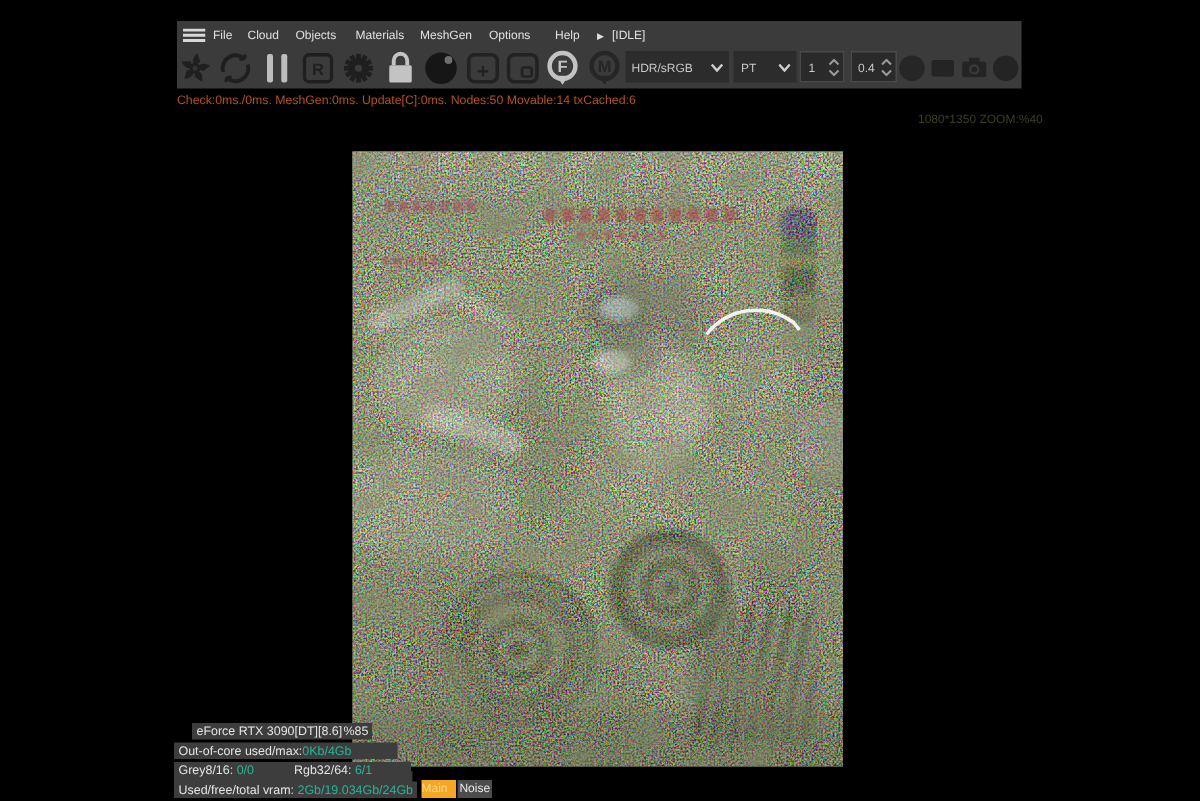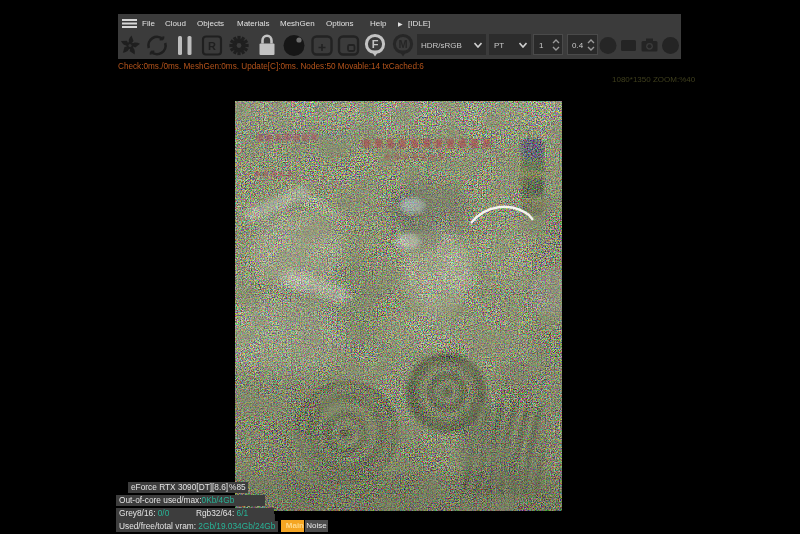--- a/index.html
+++ b/index.html
@@ -25,21 +25,21 @@
   #zline { left:596px; top:75px; color:#3f3f1d; font-size:8px; white-space:nowrap;margin-left:16px; }
   
   #render { left:235px; top:101px; width:327px; height:410px; overflow:hidden;
     background:#8d9574; }
   #render .b { position:absolute; border-radius:50%; }
   
   .srow { position:absolute; background:#3d3d3d; color:#e4e4e4; font-size:8.3px;
     line-height:11px; padding-left:3px; white-space:nowrap; }
   .tl { color:#27b598; }
   #btnMain { left:281px; top:520px; width:23px; height:12px; background:#f5a623;
-    color:#ffd98a; font-size:8px; text-align:right; line-height:12px;font-weight:bold; }
+    color:#ffd98a; font-size:8px; text-align:left; line-height:12px; }
   #btnNoise { left:305px; top:520px; width:23px; height:12px; background:#4c4c4c;
     color:#e8e8e8; font-size:8px; text-align:center; line-height:12px; }
 </style>
 </head>
 <body>
 <div id="stage">
 
 
   <div class="abs" id="menubar">
     <svg style="position:absolute;left:4px;top:5px" width="15" height="9">

